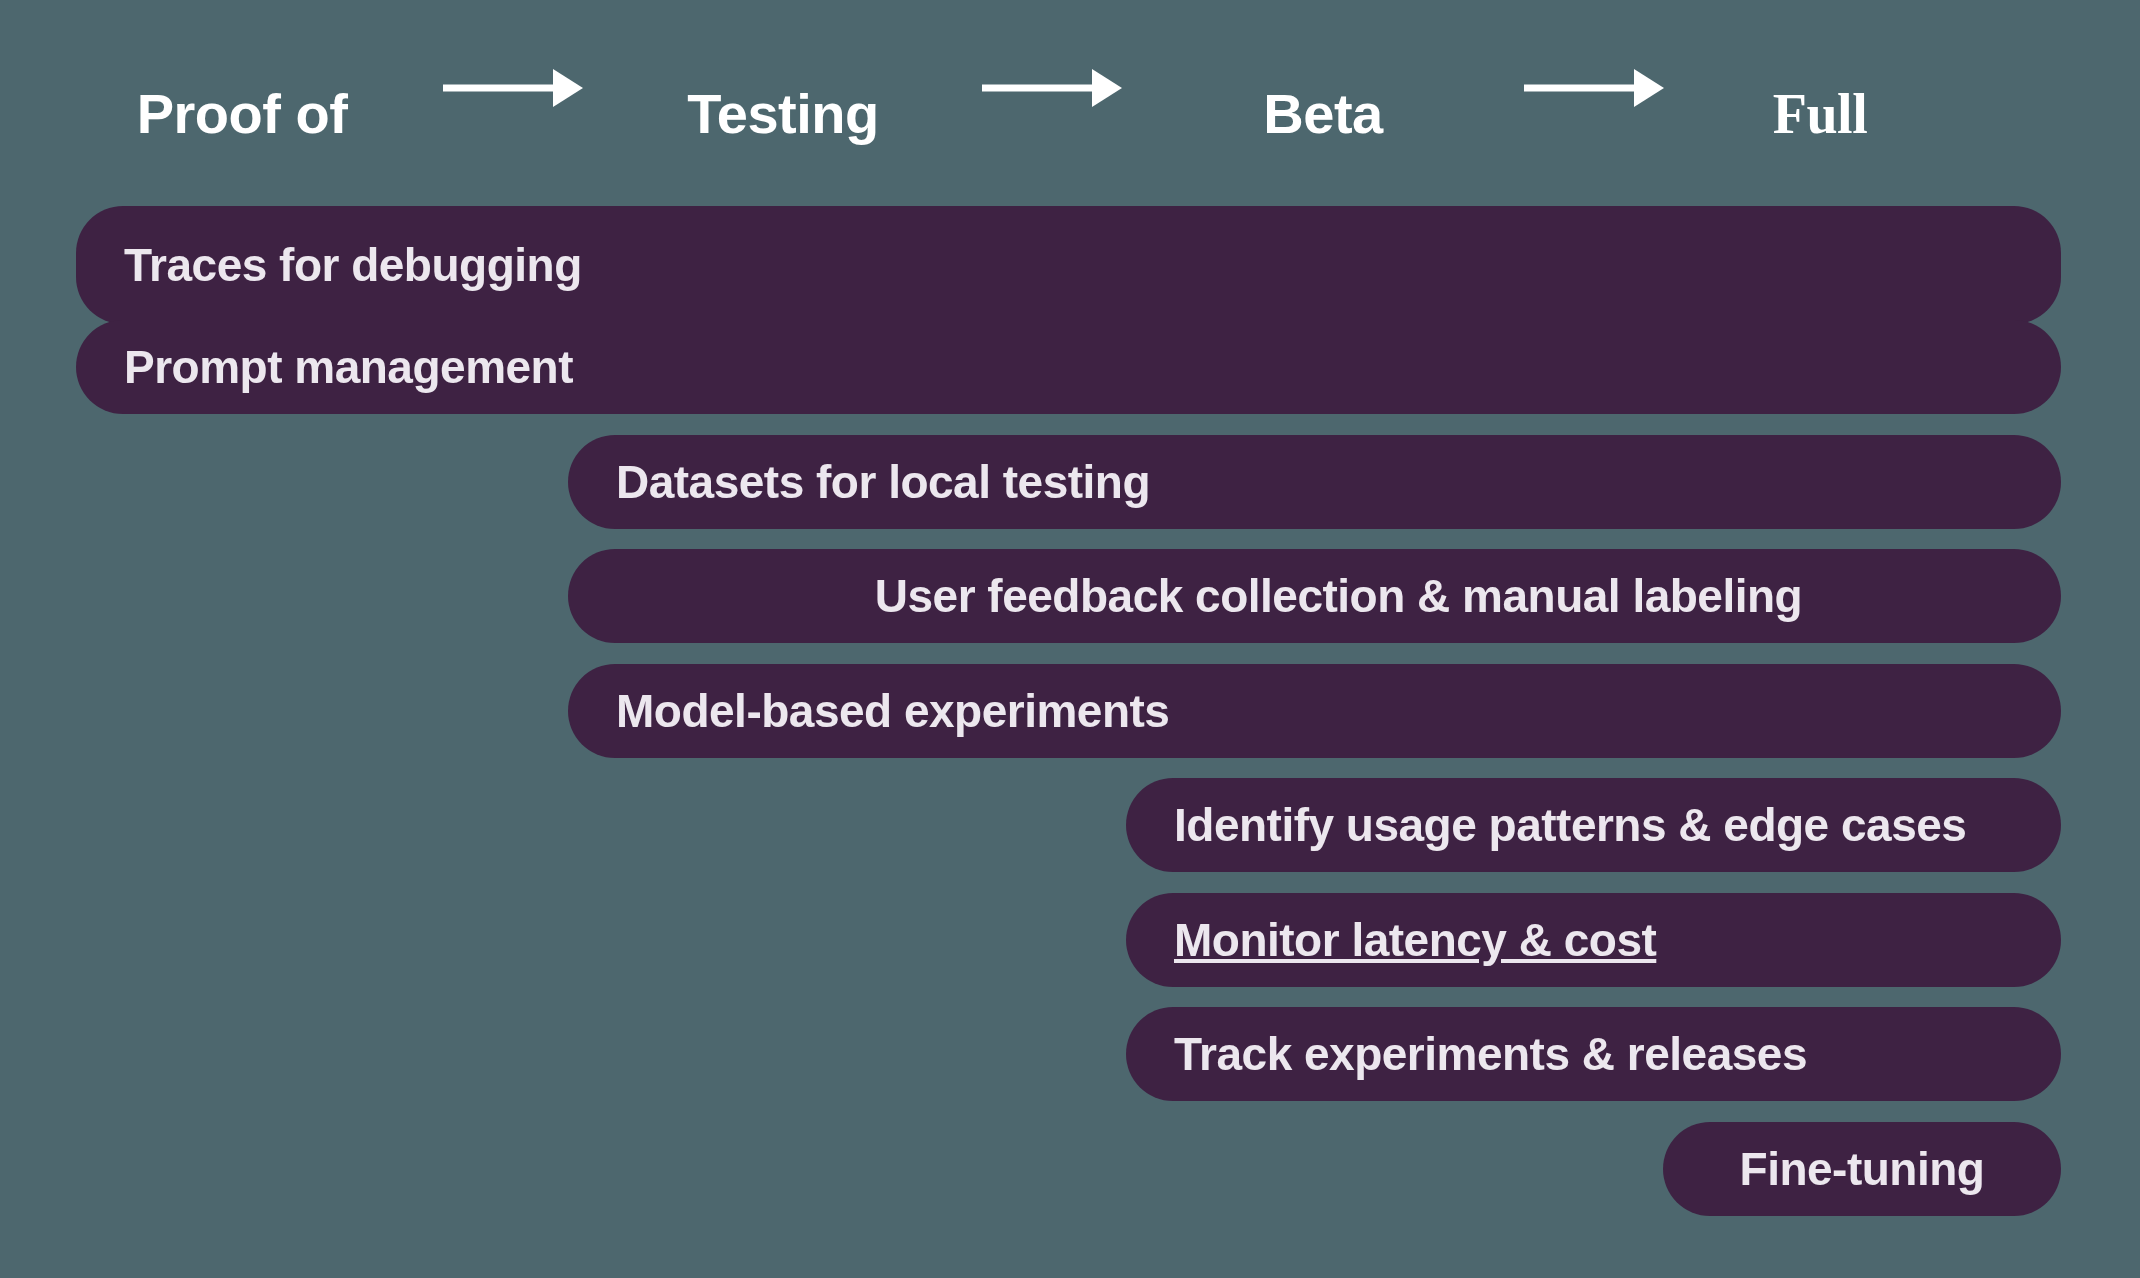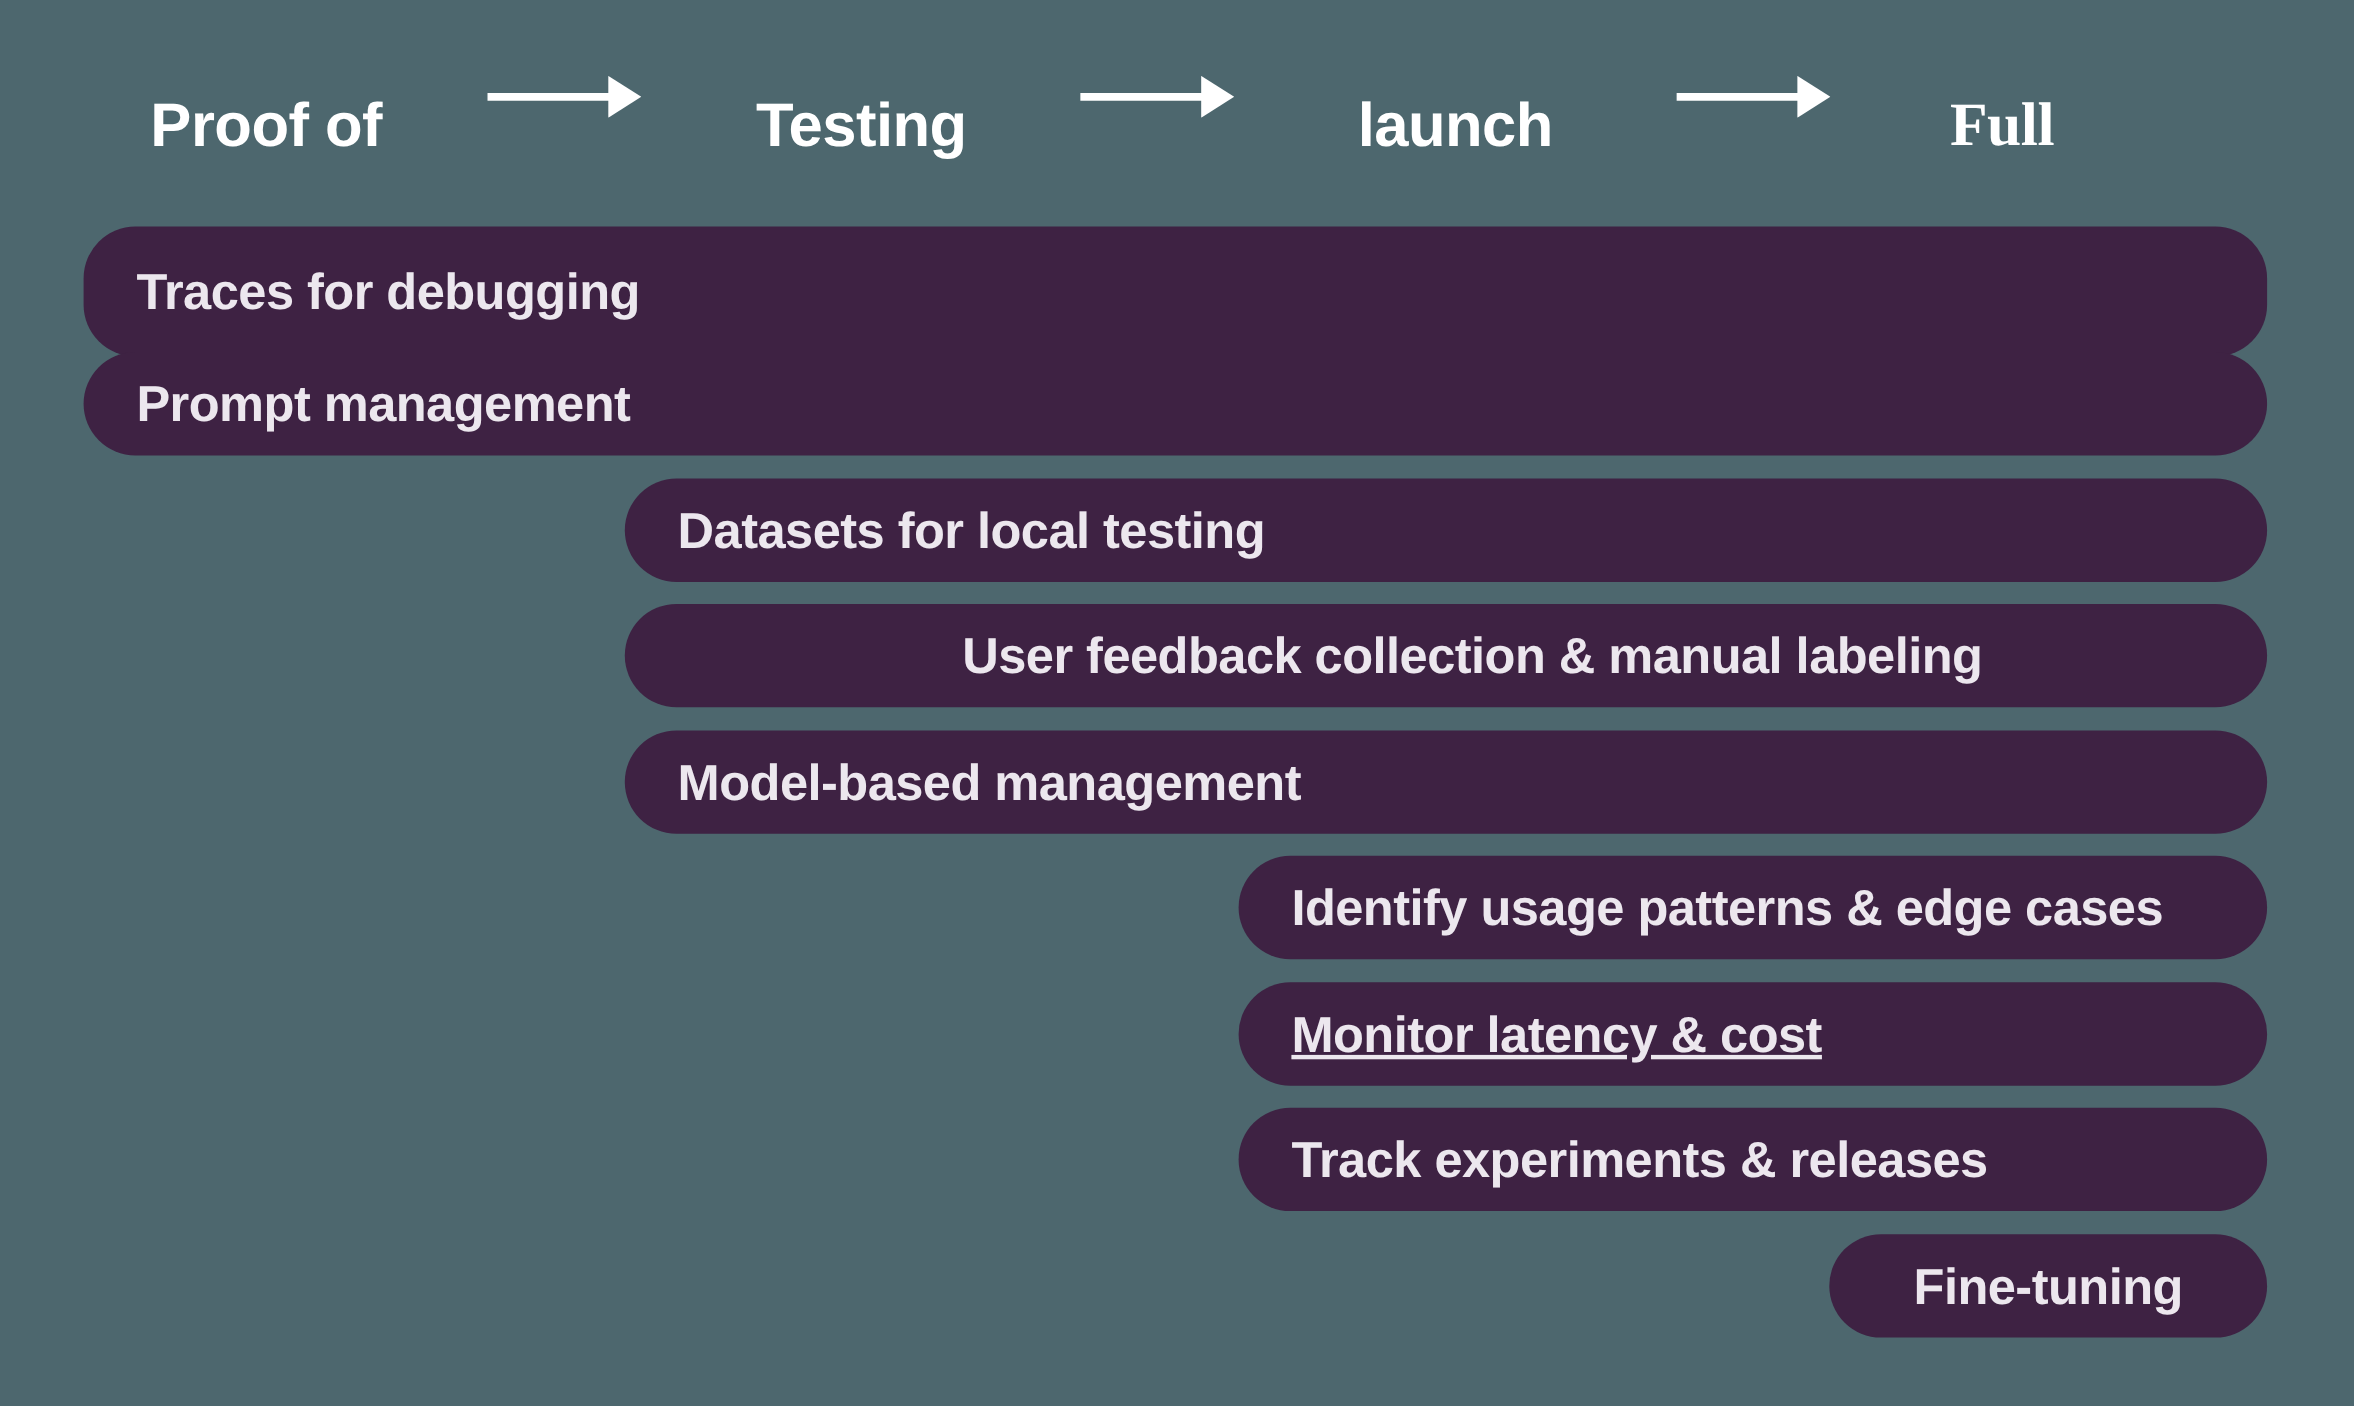--- a/index.html
+++ b/index.html
@@ -62,20 +62,21 @@
 
   <div class="stage-label" style="left: 242px;">
     <span>Proof of</span>
     <span>concept</span>
   </div>
   <div class="stage-label" style="left: 783px;">
     <span>Testing</span>
     <span>&amp; staging</span>
   </div>
   <div class="stage-label" style="left: 1323px;">
+    <span>Beta</span>
     <span>launch</span>
   </div>
   <div class="stage-label" style="left: 1820px; font-family: Liberation Serif, serif;">
     <span>Full</span>
     <span>rollout</span>
   </div>
 
   <div class="arrow" style="left: 443px; top: 69px; color: rgb(255, 255, 255);">
     <svg viewBox="0 0 140 38" xmlns="http://www.w3.org/2000/svg">
       <line x1="0" y1="19" x2="114" y2="19" stroke="currentColor" stroke-width="7"></line>
@@ -101,21 +102,21 @@
   <div class="bar" style="left: 76px; top: 320px; width: 1985px; height: 94px;">
     <span>Prompt management</span>
   </div>
   <div class="bar" style="left: 568px; top: 435px; width: 1493px; height: 94px;">
     <span>Datasets for local testing</span>
   </div>
   <div class="bar" style="left: 568px; top: 549px; width: 1493px; height: 94px; justify-content: center;">
     <span>User feedback collection &amp; manual labeling</span>
   </div>
   <div class="bar" style="left: 568px; top: 664px; width: 1493px; height: 94px;">
-    <span>Model-based management</span>
+    <span>Model-based experiments</span>
   </div>
   <div class="bar" style="left: 1126px; top: 778px; width: 935px; height: 94px;">
     <span>Identify usage patterns &amp; edge cases</span>
   </div>
   <div class="bar" style="left: 1126px; top: 893px; width: 935px; height: 94px; text-decoration: underline;">
     <span>Monitor latency &amp; cost</span>
   </div>
   <div class="bar" style="left: 1126px; top: 1007px; width: 935px; height: 94px;">
     <span>Track experiments &amp; releases</span>
   </div>

